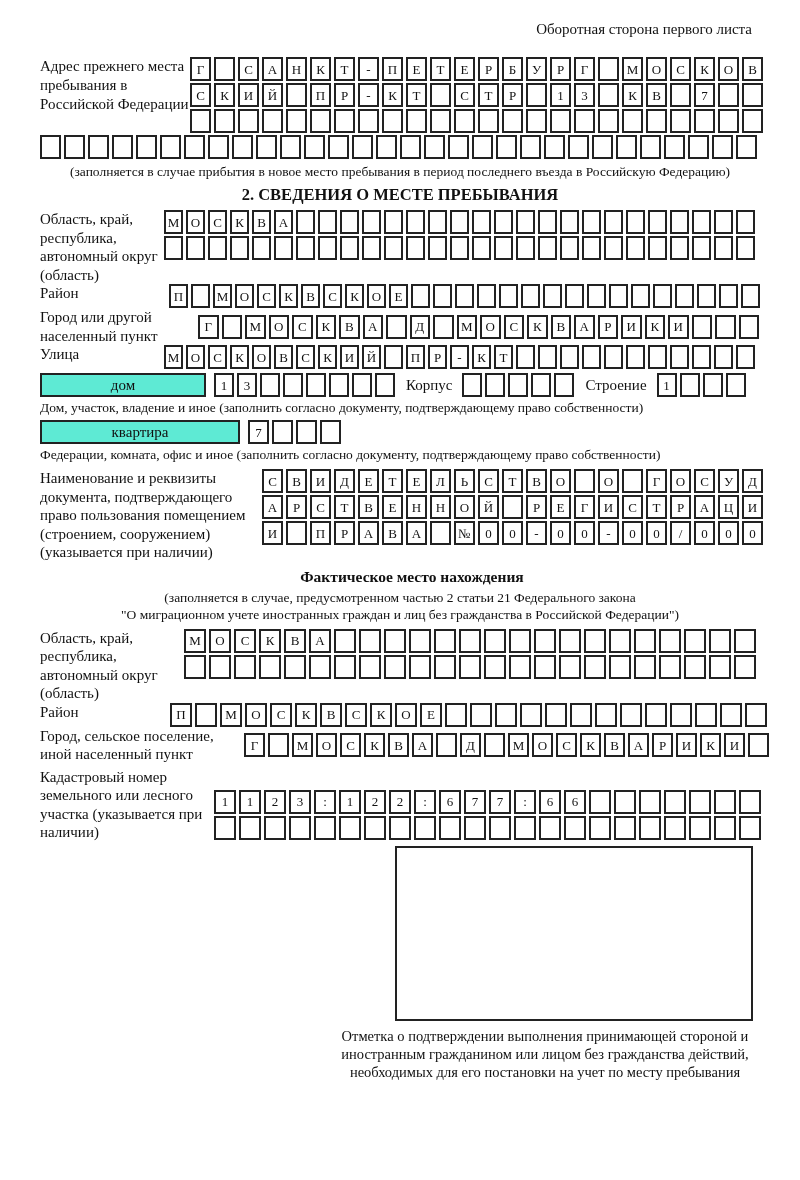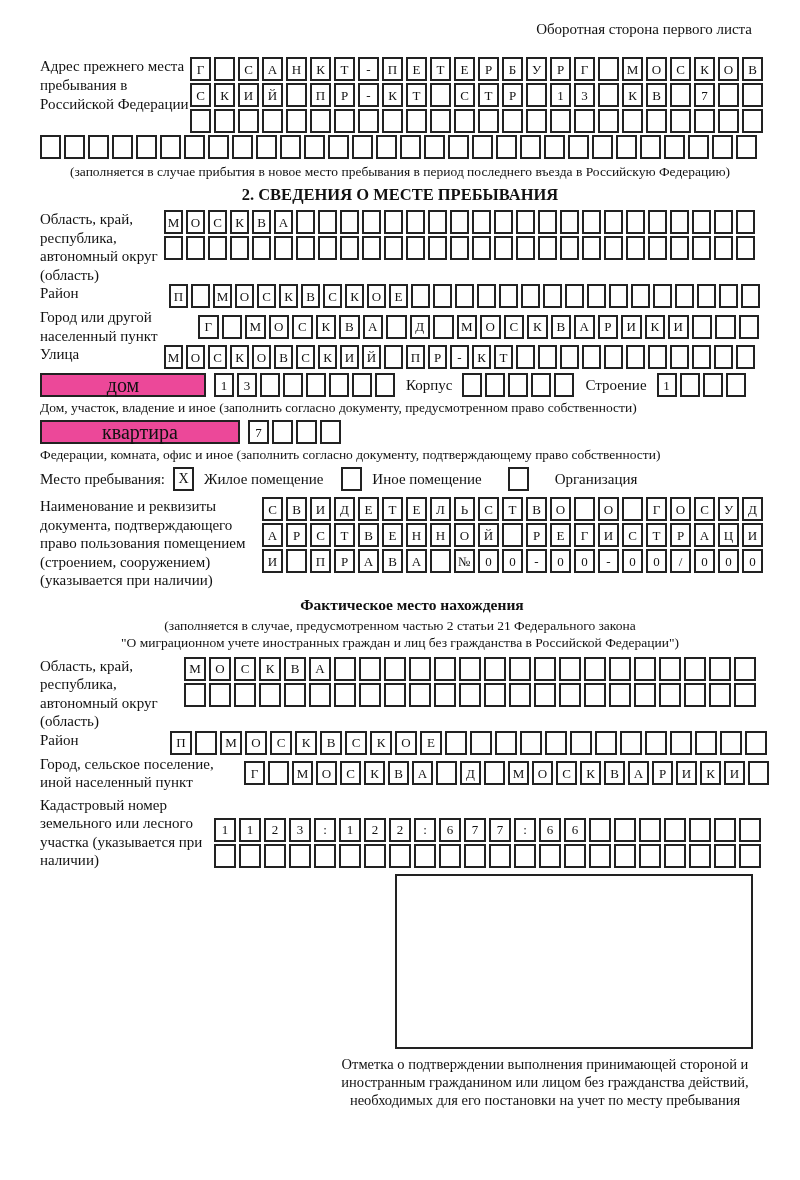--- a/index.html
+++ b/index.html
@@ -32,21 +32,21 @@
   .w130{width:130px;}
   .w204{width:204px;}
   .w174{width:174px;}
 
   .caption{font-size:13.5px;line-height:17px;}
   .center{text-align:center;}
   .h2{margin-top:5px;text-align:center;font-size:16.5px;font-weight:bold;line-height:20px;}
   .h3{margin-top:6px;text-align:center;font-size:15.5px;font-weight:bold;line-height:18px;padding-left:24px;}
 
   .namedbox{box-sizing:border-box;height:24px;border:2px solid #222;display:flex;
-    align-items:center;justify-content:center;font-size:20px;background:#ec4899;}
+    align-items:center;justify-content:center;font-size:15px;background:#5eead4;}
   .dombox{width:166px;margin-right:8px;}
   .kvbox{width:200px;margin-right:8px;}
   .sublabel{font-size:15px;line-height:24px;margin:0 10px 0 8px;}
 
   .checkbox{box-sizing:border-box;width:21px;height:24px;border:2px solid #222;display:flex;
     align-items:center;justify-content:center;font-size:14px;background:#fff;flex:0 0 auto;}
 
   .stayrow{margin-top:4px;}
   .stayrow .flabel{line-height:24px;}
   .gap8{width:8px;flex:0 0 auto;} .gap10{width:10px;flex:0 0 auto;}
@@ -365,48 +365,33 @@
         <span class="cell"></span>
       </div>
     <div class="sublabel">Строение</div>
     <div class="cellrow p23">
         <span class="cell">1</span>
         <span class="cell"></span>
         <span class="cell"></span>
         <span class="cell"></span>
       </div>
   </div>
-  <div class="caption frow" style="margin-top:2px;">Дом, участок, владение и иное (заполнить согласно документу, предусмотренном право собственности)</div>
+  <div class="caption frow" style="margin-top:2px;">Дом, участок, владение и иное (заполнить согласно документу, подтверждающему право собственности)</div>
 
   <div class="frow vcenter mt4">
     <div class="namedbox kvbox">квартира</div>
     <div class="cellrow p24">
         <span class="cell">7</span>
         <span class="cell"></span>
         <span class="cell"></span>
         <span class="cell"></span>
       </div>
   </div>
   <div class="caption frow" style="margin-top:2px;">Федерации, комната, офис и иное (заполнить согласно документу, подтверждающему право собственности)</div>
 
-  <div class="frow vcenter stayrow">
-    <div class="flabel">Место пребывания:</div>
-    <div class="gap8"></div>
-    <div class="checkbox">X</div>
-    <div class="gap10"></div>
-    <div class="flabel">Жилое помещение</div>
-    <div class="gap18"></div>
-    <div class="checkbox"></div>
-    <div class="gap10"></div>
-    <div class="flabel">Иное помещение</div>
-    <div class="gap26"></div>
-    <div class="checkbox"></div>
-    <div class="gap26"></div>
-    <div class="flabel">Организация</div>
-  </div>
 
   <div class="frow mt6">
     <div class="flabel w222">Наименование и реквизиты документа, подтверждающего право пользования помещением (строением, сооружением) (указывается при наличии)</div>
     <div class="gridcol">
       <div class="cellrow p24">
           <span class="cell">С</span>
           <span class="cell">В</span>
           <span class="cell">И</span>
           <span class="cell">Д</span>
           <span class="cell">Е</span>

